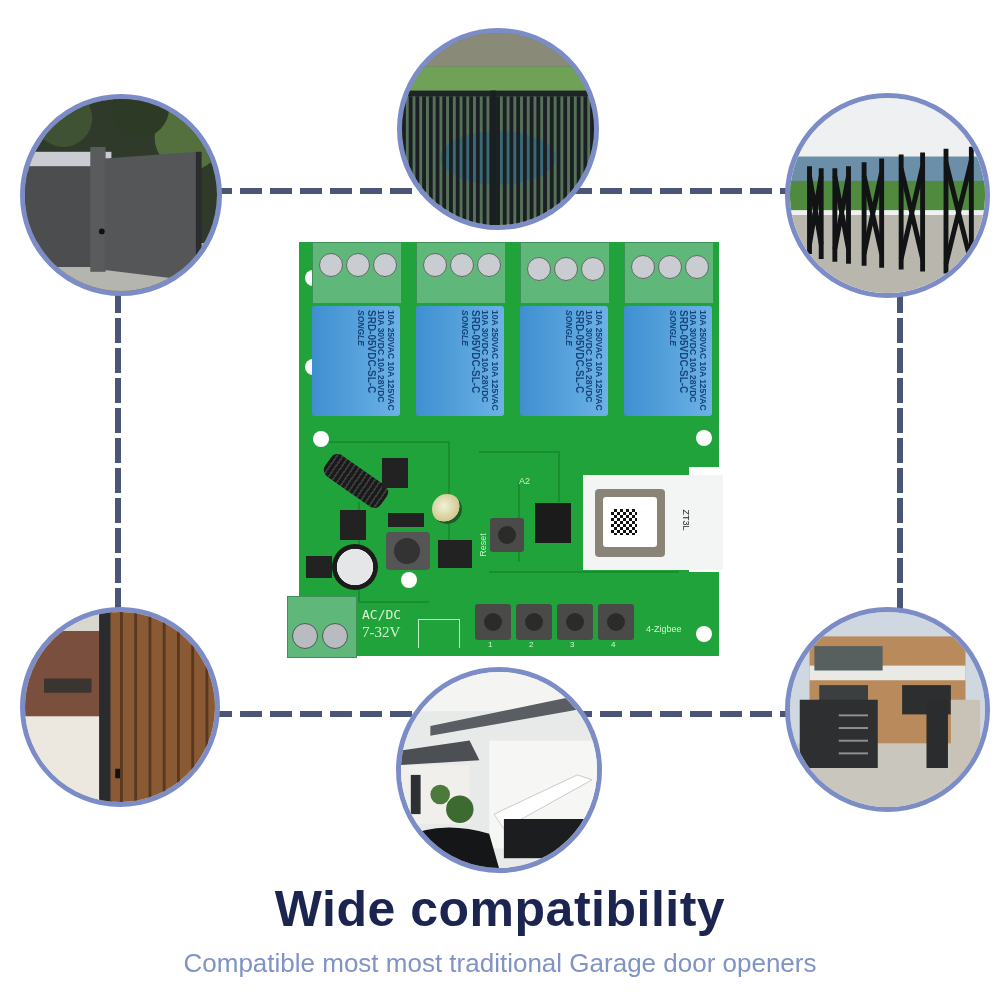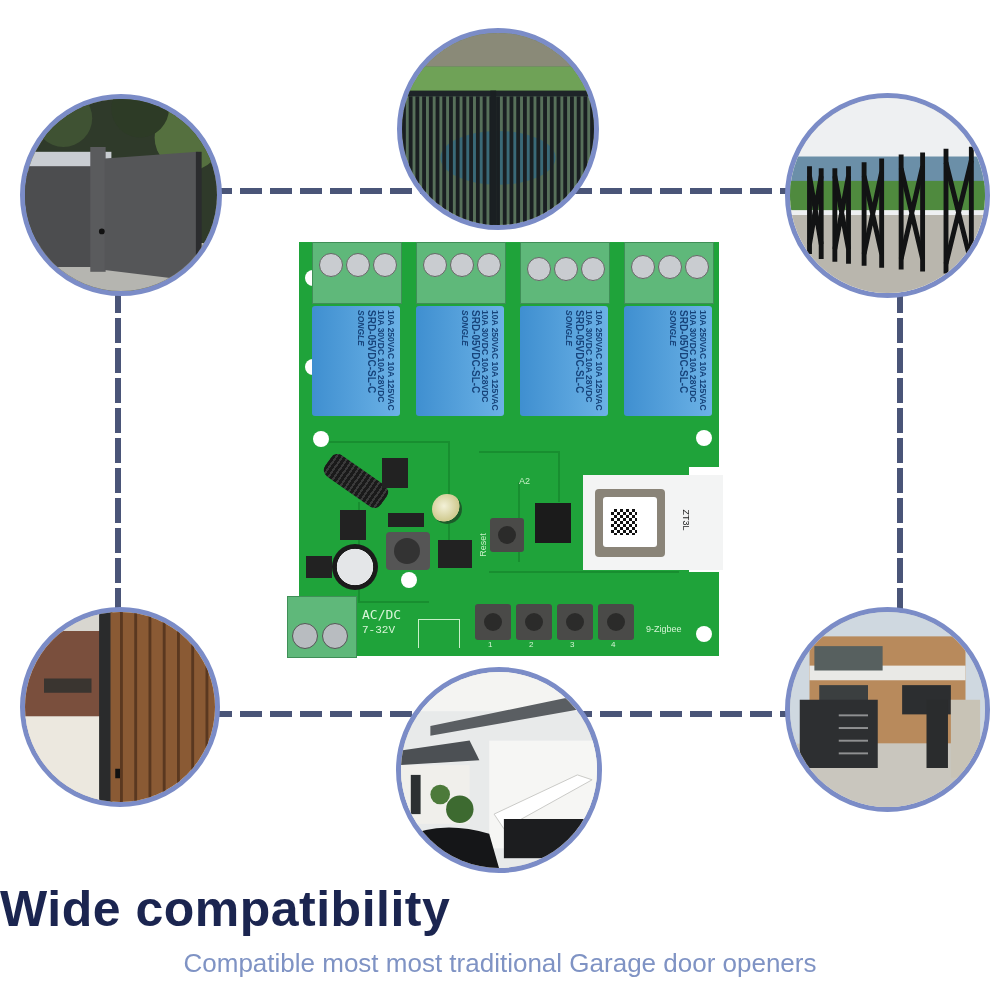--- a/index.html
+++ b/index.html
@@ -6,21 +6,21 @@
   body{width:1000px;height:1000px;position:relative;overflow:hidden;font-family:"Liberation Sans",sans-serif;}
   .abs{position:absolute;}
   
   .dash-h{position:absolute;height:6px;background:repeating-linear-gradient(90deg,#4a5578 0 22px,transparent 22px 30px);}
   .dash-v{position:absolute;width:6px;background:repeating-linear-gradient(180deg,#4a5578 0 25px,transparent 25px 30px);}
   
   .photo{position:absolute;border-radius:50%;border:5px solid #7b8cc7;overflow:hidden;box-sizing:border-box;background:#ccc;}
   .photo svg{width:100%;height:100%;display:block;}
   
   .pcb{position:absolute;left:299px;top:242px;width:420px;height:414px;}
-  .title{position:absolute;left:0;width:1000px;text-align:left;top:880px;font-size:50px;font-weight:bold;color:#1b2550;letter-spacing:0.5px;}
+  .title{position:absolute;left:0;width:1000px;text-align:center;top:880px;font-size:50px;font-weight:bold;color:#1b2550;letter-spacing:0.5px;}
   .subtitle{position:absolute;left:0;width:1000px;text-align:center;top:948px;font-size:26px;color:#7f93c4;}
 </style>
 </head>
 <body>
 
 <div class="dash-h" style="left:120px;top:188px;width:770px;"></div>
 <div class="dash-h" style="left:120px;top:711px;width:770px;"></div>
 <div class="dash-v" style="left:115px;top:288px;height:322px;"></div>
 <div class="dash-v" style="left:897px;top:288px;height:322px;"></div>
 
@@ -264,24 +264,24 @@
     <div style="position:absolute;left:9px;top:9px;width:18px;height:18px;border-radius:50%;background:#2b2b2a;"></div>
   </div>
 <div class="abs" style="left:598px;top:604px;width:36px;height:36px;background:#4a4a48;border-radius:3px;">
     <div style="position:absolute;left:9px;top:9px;width:18px;height:18px;border-radius:50%;background:#2b2b2a;"></div>
   </div>
 <div class="abs" style="left:488px;top:640px;font-size:8px;color:#d6f5d6;">1</div>
 <div class="abs" style="left:529px;top:640px;font-size:8px;color:#d6f5d6;">2</div>
 <div class="abs" style="left:570px;top:640px;font-size:8px;color:#d6f5d6;">3</div>
 <div class="abs" style="left:611px;top:640px;font-size:8px;color:#d6f5d6;">4</div>
 
-<div class="abs" style="left:646px;top:624px;font-size:9px;color:#d6f5d6;">9-Zigbee</div>
+<div class="abs" style="left:646px;top:624px;font-size:9px;color:#d6f5d6;">4-Zigbee</div>
 
 <div class="abs" style="left:287px;top:596px;width:68px;height:60px;background:#5fb87a;border:1px solid #3f8f57;">
   <div style="position:absolute;left:4px;top:26px;width:24px;height:24px;border-radius:50%;background:#b8bcc0;border:1px solid #555;"></div>
   <div style="position:absolute;left:34px;top:26px;width:24px;height:24px;border-radius:50%;background:#b8bcc0;border:1px solid #555;"></div>
 </div>
 <div class="abs" style="left:362px;top:607px;font-size:13px;color:#d8f5d8;font-family:'DejaVu Sans Mono',monospace;">AC/DC</div>
-<div class="abs" style="left:362px;top:624px;font-size:11px;color:#d8f5d8;font-family:Liberation Mono, monospace;">7-32V</div>
+<div class="abs" style="left:362px;top:624px;font-size:15px;color:#d8f5d8;font-family:Liberation Serif, serif;">7-32V</div>
 <div class="abs" style="left:418px;top:619px;width:40px;height:28px;border:1px solid #c8f0c8;border-bottom:none;"></div>
 
 <div class="title">Wide compatibility</div>
 <div class="subtitle">Compatible most most traditional Garage door openers</div>
 
 </body></html>

